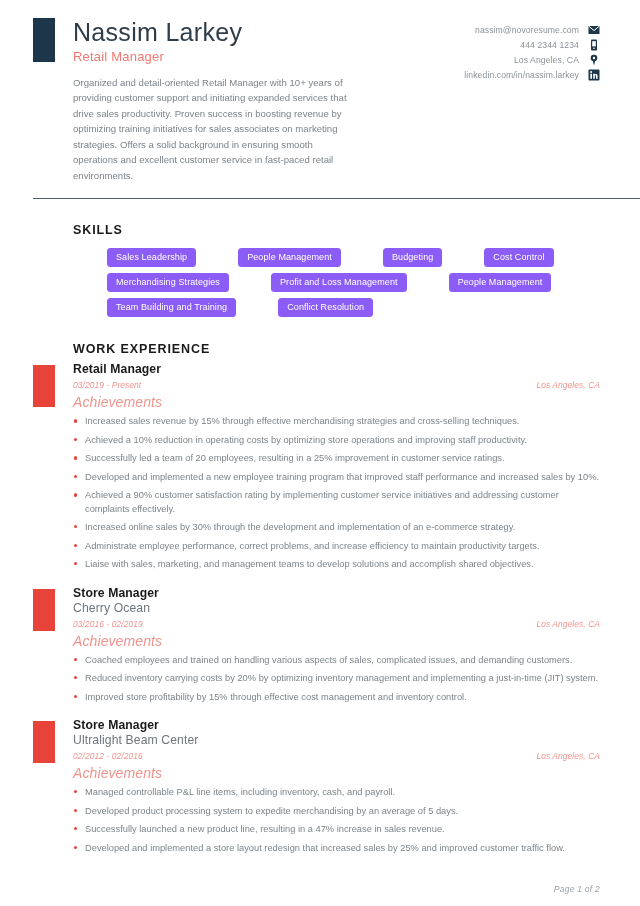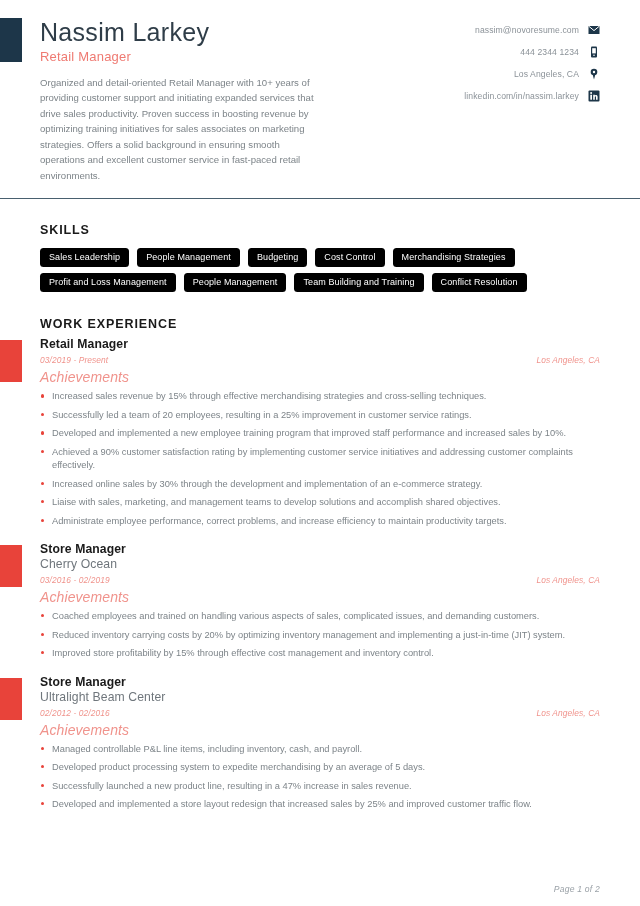--- a/index.html
+++ b/index.html
@@ -9,20 +9,21 @@
     background: #ffffff;
     font-family: "Liberation Sans", sans-serif;
     color: #3a3a3a;
     overflow: hidden;
   }
   .page {
     position: relative;
     width: 640px;
     height: 906px;
     background: #ffffff;
+    padding-left: 33px;
   }
 
   
   .header {
     position: relative;
     padding: 18px 40px 16px 40px;
     min-height: 178px;
   }
   .navy-block {
     position: absolute;
@@ -58,21 +59,21 @@
     font-size: 9.6px;
     line-height: 1.62;
     color: #7d8489;
     max-width: 286px;
   }
 
   .header-right {
     padding-top: 6px;
     display: flex;
     flex-direction: column;
-    gap: 10px;
+    gap: 3px;
     align-items: flex-end;
   }
   .contact-row {
     display: flex;
     align-items: center;
     justify-content: flex-end;
     gap: 9px;
   }
   .contact-text {
     font-size: 8.6px;
@@ -112,28 +113,29 @@
   
   .skills-section { padding-top: 24px; }
   .skills-list {
     display: flex;
     flex-wrap: wrap;
     gap: 6px 8px;
     margin-top: 11px;
     max-width: 560px;
   }
   .skill-pill {
-    background: #000000;
+    background: #8b5cf6;
     color: #ffffff;
     font-size: 9px;
     padding: 4.5px 9px 5.5px 9px;
     border-radius: 3.5px;
     line-height: 1;
     white-space: nowrap;
     letter-spacing: 0.1px;
+    margin-left: 34px;
   }
 
   
   .work-section { padding-top: 25px; }
   .jobs { margin-top: 6px; }
   .job { position: relative; margin-bottom: 14px; }
   .job-accent {
     position: absolute;
     left: -40px;
     top: 3px;
@@ -293,26 +295,27 @@
       <div class="job">
         <div class="job-accent"></div>
         <div class="job-role">Retail Manager</div>
         <div class="job-meta">
           <span class="job-dates">03/2019 - Present</span>
           <span class="job-location">Los Angeles, CA</span>
         </div>
         <div class="achievements-label">Achievements</div>
         <ul class="bullets">
           <li>Increased sales revenue by 15% through effective merchandising strategies and cross-selling techniques.</li>
+          <li>Achieved a 10% reduction in operating costs by optimizing store operations and improving staff productivity.</li>
           <li>Successfully led a team of 20 employees, resulting in a 25% improvement in customer service ratings.</li>
           <li>Developed and implemented a new employee training program that improved staff performance and increased sales by 10%.</li>
           <li>Achieved a 90% customer satisfaction rating by implementing customer service initiatives and addressing customer complaints effectively.</li>
           <li>Increased online sales by 30% through the development and implementation of an e-commerce strategy.</li>
+          <li>Administrate employee performance, correct problems, and increase efficiency to maintain productivity targets.</li>
           <li>Liaise with sales, marketing, and management teams to develop solutions and accomplish shared objectives.</li>
-          <li>Administrate employee performance, correct problems, and increase efficiency to maintain productivity targets.</li>
         </ul>
       </div>
 
       <div class="job">
         <div class="job-accent"></div>
         <div class="job-role">Store Manager</div>
         <div class="job-company">Cherry Ocean</div>
         <div class="job-meta">
           <span class="job-dates">03/2016 - 02/2019</span>
           <span class="job-location">Los Angeles, CA</span>

